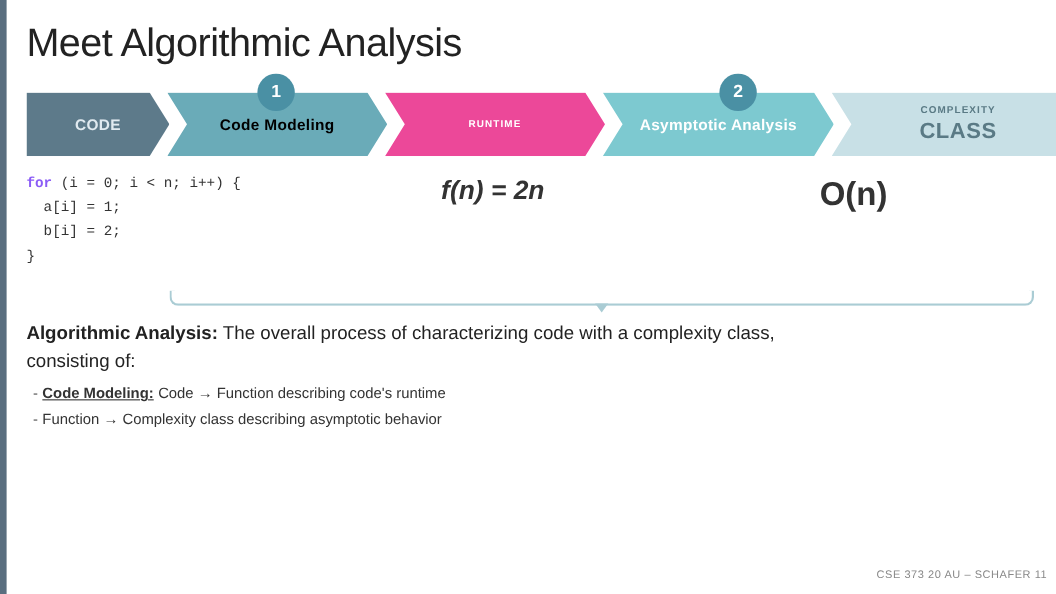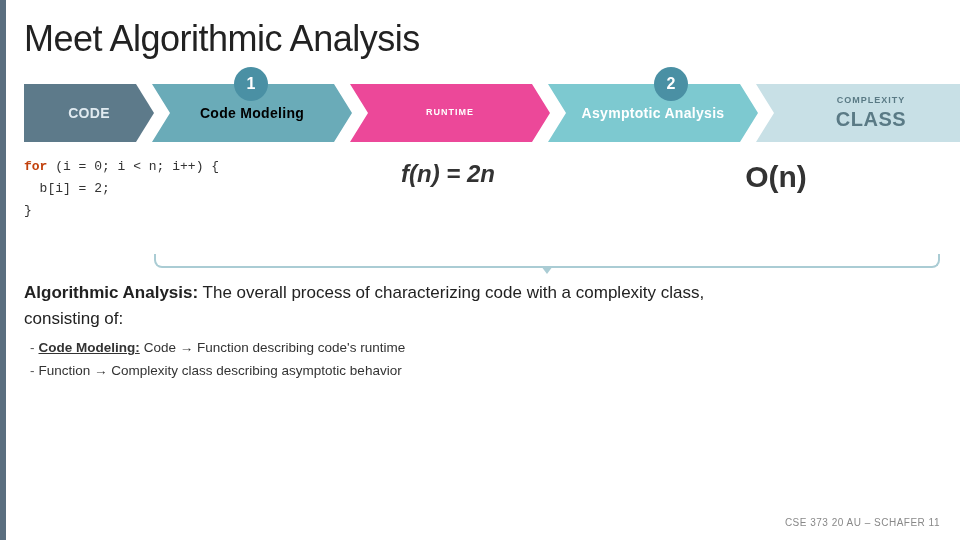--- a/index.html
+++ b/index.html
@@ -164,21 +164,21 @@
     .code-block {
       font-family: 'Courier New', monospace;
       font-size: 13px;
       color: #333;
       line-height: 1.7;
       padding: 6px 0;
       width: 260px;
     }
 
     .code-keyword {
-      color: #c2410c;
+      color: #8b5cf6;
       font-weight: bold;
     }
 
     .fn-result {
       flex: 1;
       display: flex;
       align-items: center;
       justify-content: center;
       font-size: 24px;
       font-weight: 600;
@@ -259,21 +259,21 @@
     .bullet-term {
       font-weight: 700;
       text-decoration: underline;
       margin-right: 4px;
     }
 
     
     .footer {
       position: absolute;
       bottom: 12px;
-      right: 20px;
+      right: 8px;
       font-size: 10px;
       color: #888;
       letter-spacing: 0.5px;
     }
 
     .pipeline-wrapper {
       position: relative;
       margin-top: 20px;
     }
   </style>
@@ -315,20 +315,21 @@
           <span class="seg-label-top">COMPLEXITY</span>
           <span class="seg-label-main-lg">CLASS</span>
         </div>
       </div>
     </div>
 
     <div class="code-result-row">
 
       <div class="code-block">
         <div><span class="code-keyword">for</span> (i = 0; i &lt; n; i++) {</div>
+        <div>&nbsp;&nbsp;a[i] = 1;</div>
         <div>&nbsp;&nbsp;b[i] = 2;</div>
         <div>}</div>
       </div>
 
       <div class="fn-result">
         <span>f(n) = 2n</span>
       </div>
 
       <div class="on-result">
         <span>O(n)</span>

